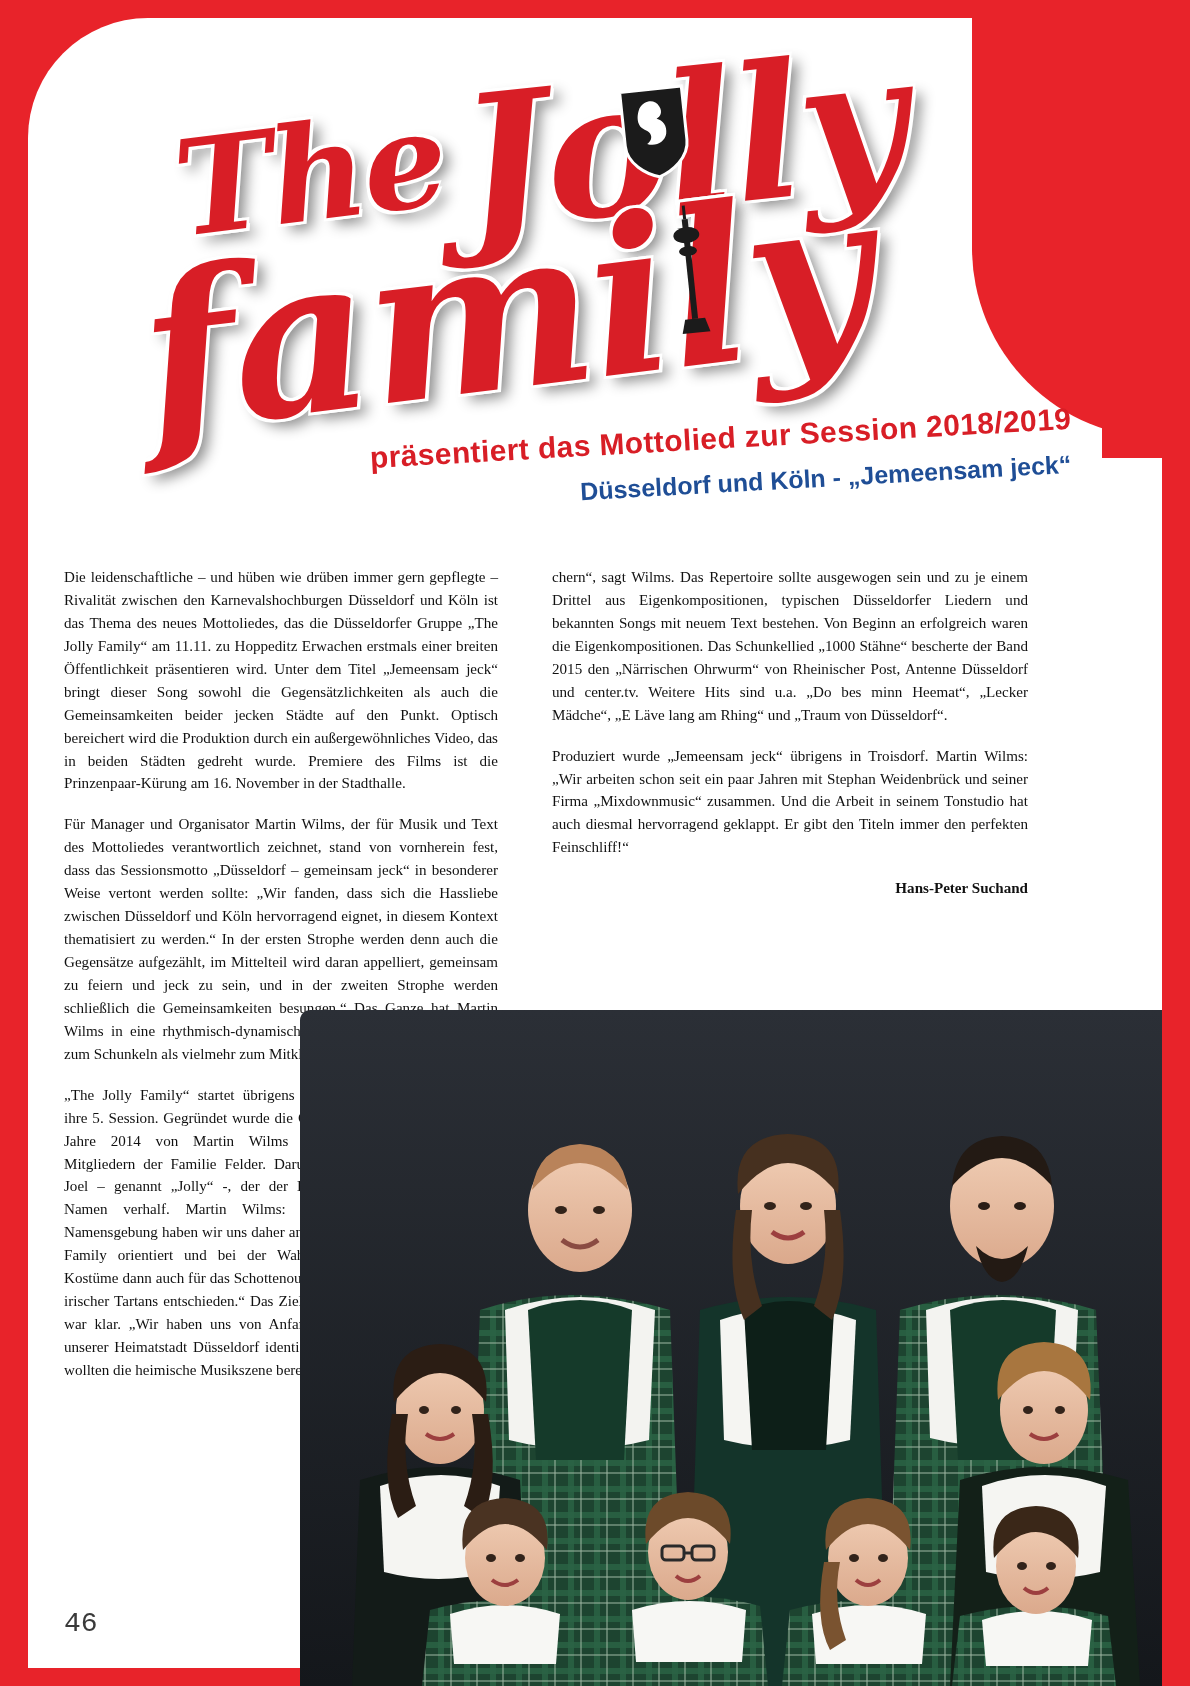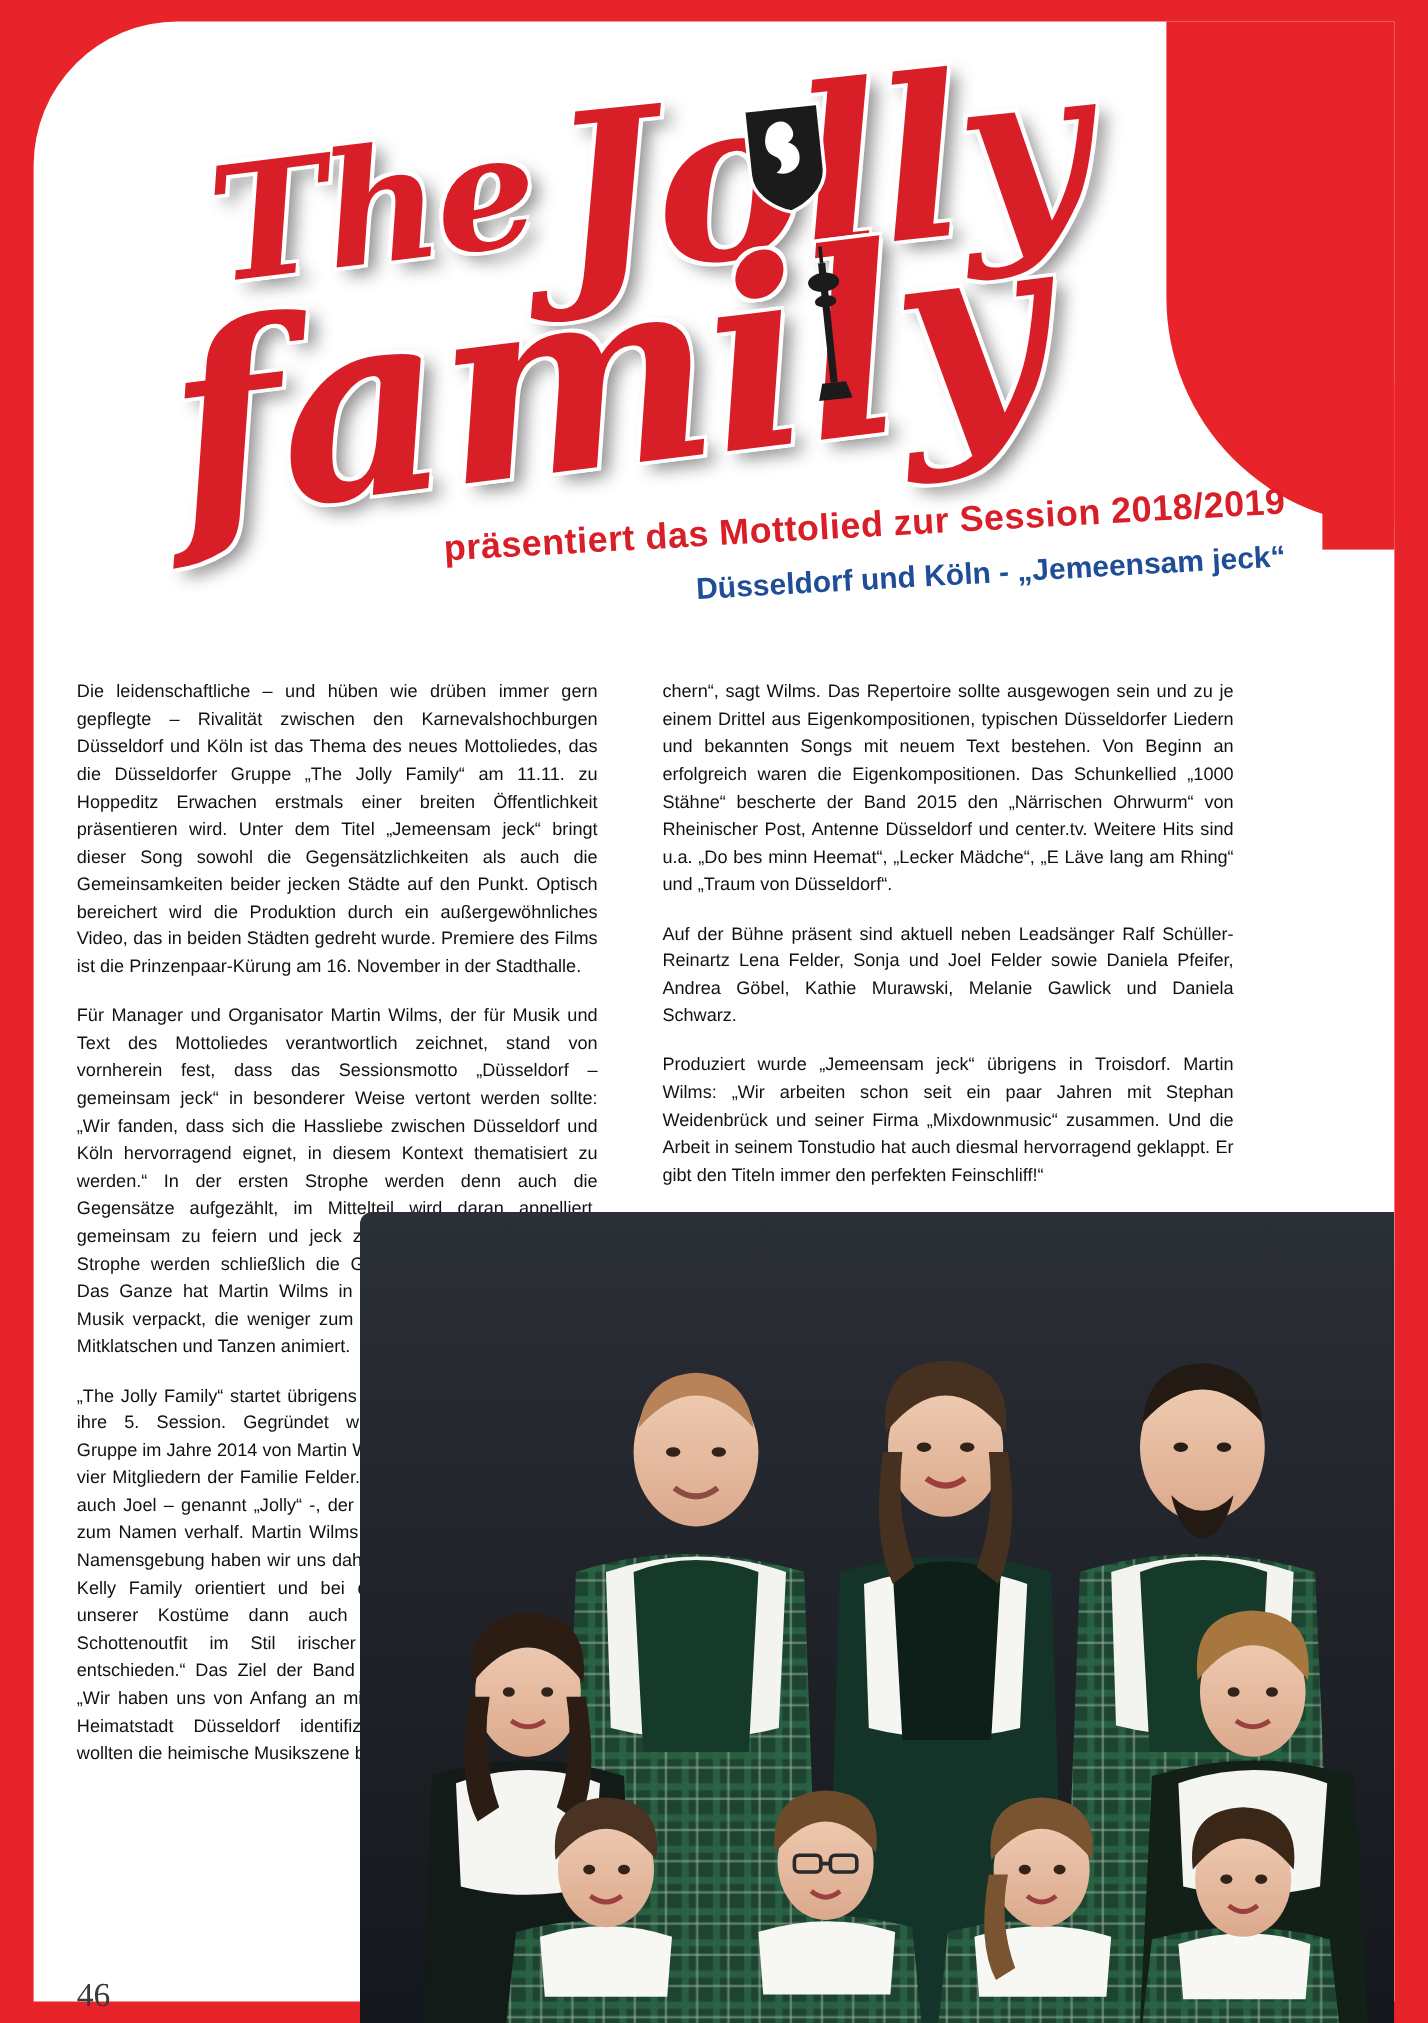--- a/index.html
+++ b/index.html
@@ -129,21 +129,21 @@
     white-space: nowrap;
   }
 
   
   .col {
     position: absolute;
     font-size: 15.1px;
     line-height: 1.52;
     color: #111111;
     text-align: justify;
-    font-family: Liberation Sans, sans-serif;
+    font-family: Liberation Serif, serif;
     hyphens: manual;
   }
   .col p { margin: 0 0 18px 0; }
   .col-left {
     left: 64px;
     top: 566px;
     width: 434px;
   }
   .col-right {
     left: 552px;
@@ -171,22 +171,21 @@
   }
   .photo svg { display: block; }
 
   
   .page-number {
     position: absolute;
     left: 64px;
     top: 1608px;
     font-size: 28px;
     color: #3a3a3a;
-    font-family: Liberation Serif, serif;
-    margin-top: 40px;
+    font-family: Liberation Mono, monospace;
   }
 </style>
 </head>
 <body>
 
 <div class="page-white">
   <div class="white-notch-tr"></div>
   <div class="white-notch-tr2"></div>
 </div>
 
@@ -218,21 +217,20 @@
 <div class="subtitle-2">Düsseldorf und Köln - „Jemeensam jeck“</div>
 
 <div class="col col-left">
   <p>Die leidenschaftliche – und hüben wie drüben immer gern gepflegte – Rivalität zwischen den Karnevalshochburgen Düsseldorf und Köln ist das Thema des neues Mottoliedes, das die Düsseldorfer Gruppe „The Jolly Family“ am 11.11. zu Hoppeditz Erwachen erstmals einer breiten Öffentlichkeit präsentieren wird. Unter dem Titel „Jemeensam jeck“ bringt dieser Song sowohl die Gegensätzlichkeiten als auch die Gemeinsamkeiten beider jecken Städte auf den Punkt. Optisch bereichert wird die Produktion durch ein außergewöhnliches Video, das in beiden Städten gedreht wurde. Premiere des Films ist die Prinzenpaar-Kürung am 16. November in der Stadthalle.</p>
   <p>Für Manager und Organisator Martin Wilms, der für Musik und Text des Mottoliedes verantwortlich zeichnet, stand von vornherein fest, dass das Sessionsmotto „Düsseldorf – gemeinsam jeck“ in besonderer Weise vertont werden sollte: „Wir fanden, dass sich die Hassliebe zwischen Düsseldorf und Köln hervorragend eignet, in diesem Kontext thematisiert zu werden.“ In der ersten Strophe werden denn auch die Gegensätze aufgezählt, im Mittelteil wird daran appelliert, gemeinsam zu feiern und jeck zu sein, und in der zweiten Strophe werden schließlich die Gemeinsamkeiten besungen.“ Das Ganze hat Martin Wilms in eine rhythmisch-dynamische Musik verpackt, die weniger zum Schunkeln als vielmehr zum Mitklatschen und Tanzen animiert.</p>
   <p class="wrap-narrow">„The Jolly Family“ startet übrigens aktuell in ihre 5. Session. Gegründet wurde die Gruppe im Jahre 2014 von Martin Wilms und vier Mitgliedern der Familie Felder. Darunter auch Joel – genannt „Jolly“ -, der der Band zum Namen verhalf. Martin Wilms: „Bei der Namensgebung haben wir uns daher an der Kelly Family orientiert und bei der Wahl unserer Kostüme dann auch für das Schottenoutfit im Stil irischer Tartans entschieden.“ Das Ziel der Band war klar. „Wir haben uns von Anfang an mit unserer Heimatstadt Düsseldorf identifiziert und wollten die heimische Musikszene berei-</p>
 </div>
 
 <div class="col col-right">
   <p>chern“, sagt Wilms. Das Repertoire sollte ausgewogen sein und zu je einem Drittel aus Eigenkompositionen, typischen Düsseldorfer Liedern und bekannten Songs mit neuem Text bestehen. Von Beginn an erfolgreich waren die Eigenkompositionen. Das Schunkellied „1000 Stähne“ bescherte der Band 2015 den „Närrischen Ohrwurm“ von Rheinischer Post, Antenne Düsseldorf und center.tv. Weitere Hits sind u.a. „Do bes minn Heemat“, „Lecker Mädche“, „E Läve lang am Rhing“ und „Traum von Düsseldorf“.</p>
-  <p>Auf der Bühne präsent sind aktuell neben Leadsänger Ralf Schüller-Reinartz Lena Felder, Sonja und Joel Felder sowie Daniela Pfeifer, Andrea Göbel, Kathie Murawski, Melanie Gawlick und Daniela Schwarz.</p>
   <p>Produziert wurde „Jemeensam jeck“ übrigens in Troisdorf. Martin Wilms: „Wir arbeiten schon seit ein paar Jahren mit Stephan Weidenbrück und seiner Firma „Mixdownmusic“ zusammen. Und die Arbeit in seinem Tonstudio hat auch diesmal hervorragend geklappt. Er gibt den Titeln immer den perfekten Feinschliff!“</p>
   <p class="byline">Hans-Peter Suchand</p>
 </div>
 
 <div class="photo">
   <svg viewBox="0 0 862 676" width="862" height="676">
     <defs>
       <linearGradient id="bg" x1="0" y1="0" x2="0" y2="1">
         <stop offset="0%" stop-color="#2b2f36"></stop>
         <stop offset="100%" stop-color="#14171b"></stop>

